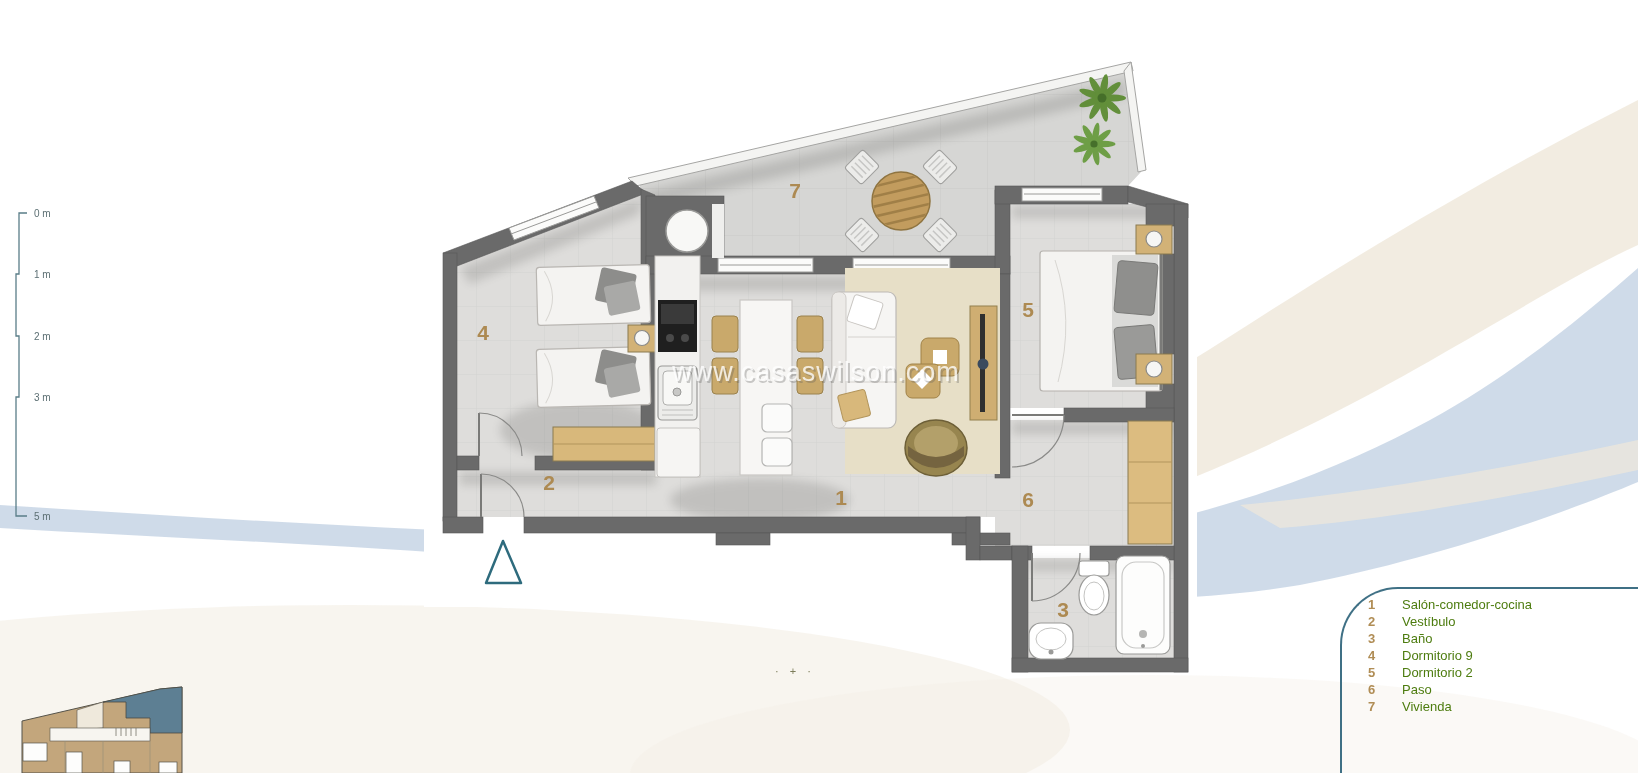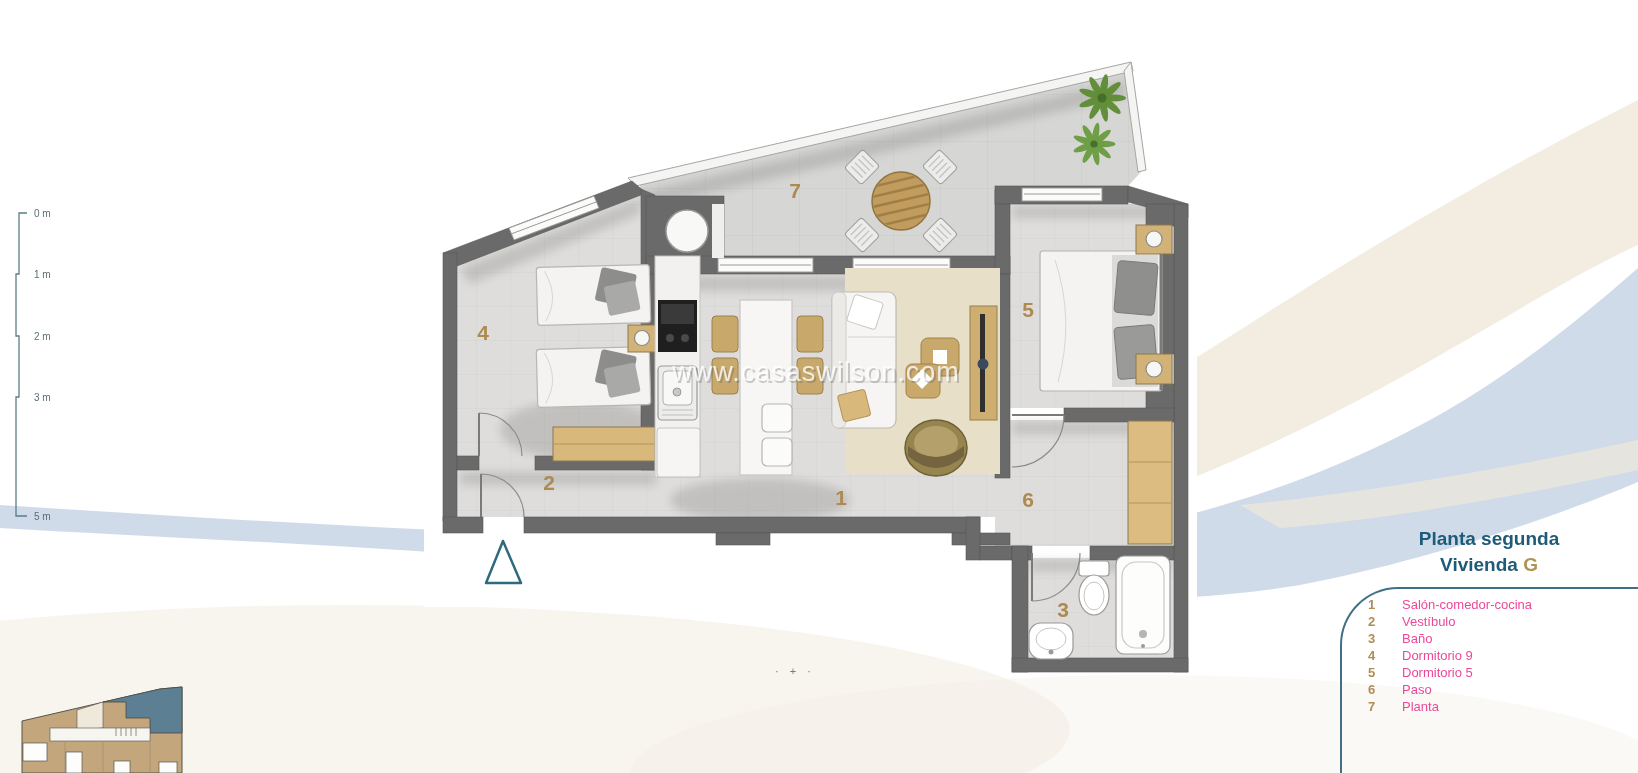--- a/index.html
+++ b/index.html
@@ -9,21 +9,21 @@
   
   .panel-title{position:absolute;left:1340px;top:526px;width:298px;text-align:center;
                color:#1d5b78;font-weight:bold;font-size:19px;line-height:26px;}
   .panel-title .unit-letter{color:#b09253;}
   .panel-border{position:absolute;left:1340px;top:587px;width:300px;height:190px;
                 border-left:2px solid #3f7085;border-top:2px solid #3f7085;
                 border-top-left-radius:58px;}
   .legend{position:absolute;left:1340px;top:596px;width:298px;}
   .legend .row{display:flex;align-items:center;height:17px;padding-left:28px;}
   .legend .num{width:34px;color:#b08d55;font-weight:bold;font-size:13px;}
-  .legend .lbl{color:#ec4899;font-size:13px;}
+  .legend .lbl{color:#4d7c0f;font-size:13px;}
   .decor-marker{position:absolute;left:755px;top:665px;width:80px;text-align:center;
                 color:#7c7c5a;font-size:11px;letter-spacing:4px;}
 </style>
 </head>
 <body>
 
 <div class="stage">
 
   <svg width="1638" height="773" viewBox="0 0 1638 773">
     <path d="M1638,100 C1500,170 1380,240 1240,330 C1100,420 1000,470 900,505 L900,560 C1050,540 1200,480 1320,420 C1450,355 1560,280 1638,245 Z" fill="#f0e9dc" opacity="0.85"></path>
@@ -370,52 +370,45 @@
         <rect x="66" y="752" width="16" height="21"></rect>
         <rect x="114" y="761" width="16" height="12"></rect>
         <rect x="159" y="762" width="18" height="11"></rect>
       </g>
       <path d="M65 741 v32 M103 741 v32 M150 741 v32" stroke="#9a8f7a" stroke-width="0.7"></path>
     </g>
   </svg>
 
   <div class="decor-marker">· + ·</div>
 
-  <div class="panel-title">
-    <div>Planta segunda</div>
-    <div>
-      <span>Vivienda</span>
-      <span class="unit-letter">G</span>
-    </div>
-  </div>
   <div class="panel-border"></div>
   <div class="legend">
     <div class="row">
       <span class="num">1</span>
       <span class="lbl">Salón-comedor-cocina</span>
     </div>
     <div class="row">
       <span class="num">2</span>
       <span class="lbl">Vestíbulo</span>
     </div>
     <div class="row">
       <span class="num">3</span>
       <span class="lbl">Baño</span>
     </div>
     <div class="row">
       <span class="num">4</span>
       <span class="lbl">Dormitorio 9</span>
     </div>
     <div class="row">
       <span class="num">5</span>
-      <span class="lbl">Dormitorio 5</span>
+      <span class="lbl">Dormitorio 2</span>
     </div>
     <div class="row">
       <span class="num">6</span>
       <span class="lbl">Paso</span>
     </div>
     <div class="row">
       <span class="num">7</span>
-      <span class="lbl">Planta</span>
+      <span class="lbl">Vivienda</span>
     </div>
   </div>
 
 </div>
 
 </body></html>

